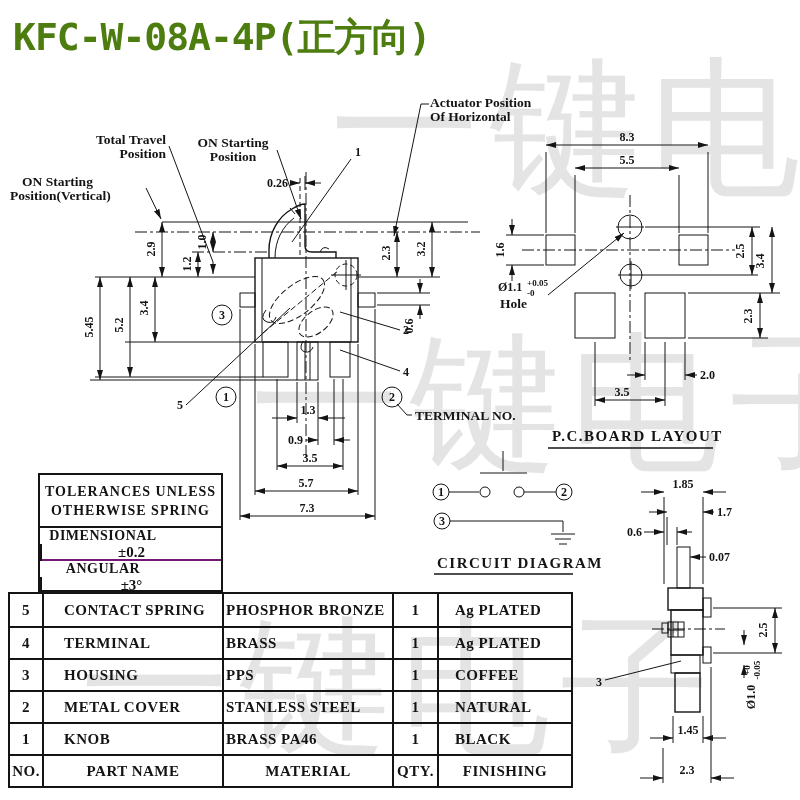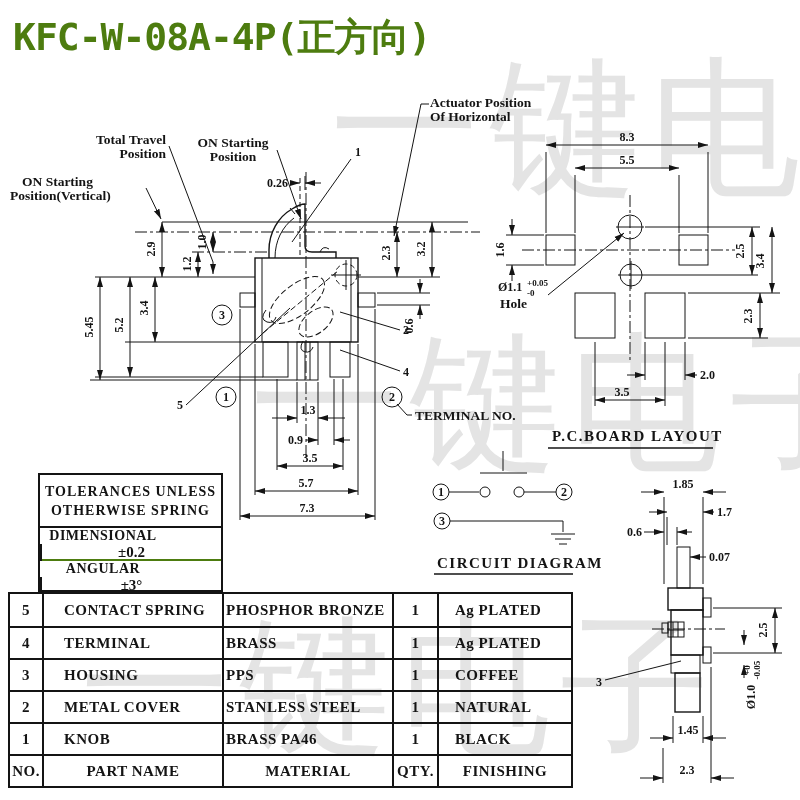--- a/index.html
+++ b/index.html
@@ -21,21 +21,21 @@
   text.lbl{font-family:"Liberation Serif",serif;font-size:13.5px;font-weight:bold;fill:#141414;}
   text.ttl{font-family:"Liberation Serif",serif;font-size:15px;font-weight:bold;fill:#141414;letter-spacing:1.5px;}
   text.cnum{font-family:"Liberation Serif",serif;font-size:12px;font-weight:bold;fill:#141414;}
   
   .tol{position:absolute;z-index:2;left:8px;top:473px;width:185px;height:119px;
        border:2px solid #141414;box-sizing:border-box;font-weight:bold;margin-left:30px;}
   .tol .hd{height:53px;border-bottom:2px solid #141414;box-sizing:border-box;
            display:flex;flex-direction:column;justify-content:center;align-items:center;
            font-size:14px;letter-spacing:1px;line-height:19px;}
   .tol .row{display:flex;height:31px;box-sizing:border-box;flex-direction:column;}
-  .tol .row+.row{border-top:2px solid #4d7c0f;}
+  .tol .row+.row{border-top:2px solid #701a75;}
   .tol .lab{width:126px;display:flex;align-items:center;justify-content:center;
             font-size:14px;letter-spacing:.5px;box-sizing:border-box;}
   .tol .val{flex:1;border-left:2px solid #141414;display:flex;align-items:center;
             justify-content:center;font-size:15px;box-sizing:border-box;}
   .parts{position:absolute;z-index:2;left:8px;top:592px;width:565px;height:196px;
          border:2px solid #141414;box-sizing:border-box;display:grid;
          grid-template-columns:32px 180px 170px 45px auto;
          grid-template-rows:repeat(6,1fr);font-size:15px;font-weight:bold;}
   .parts .c{display:flex;align-items:center;box-sizing:border-box;letter-spacing:.5px;}
   .parts .bl{border-left:2px solid #141414;}

